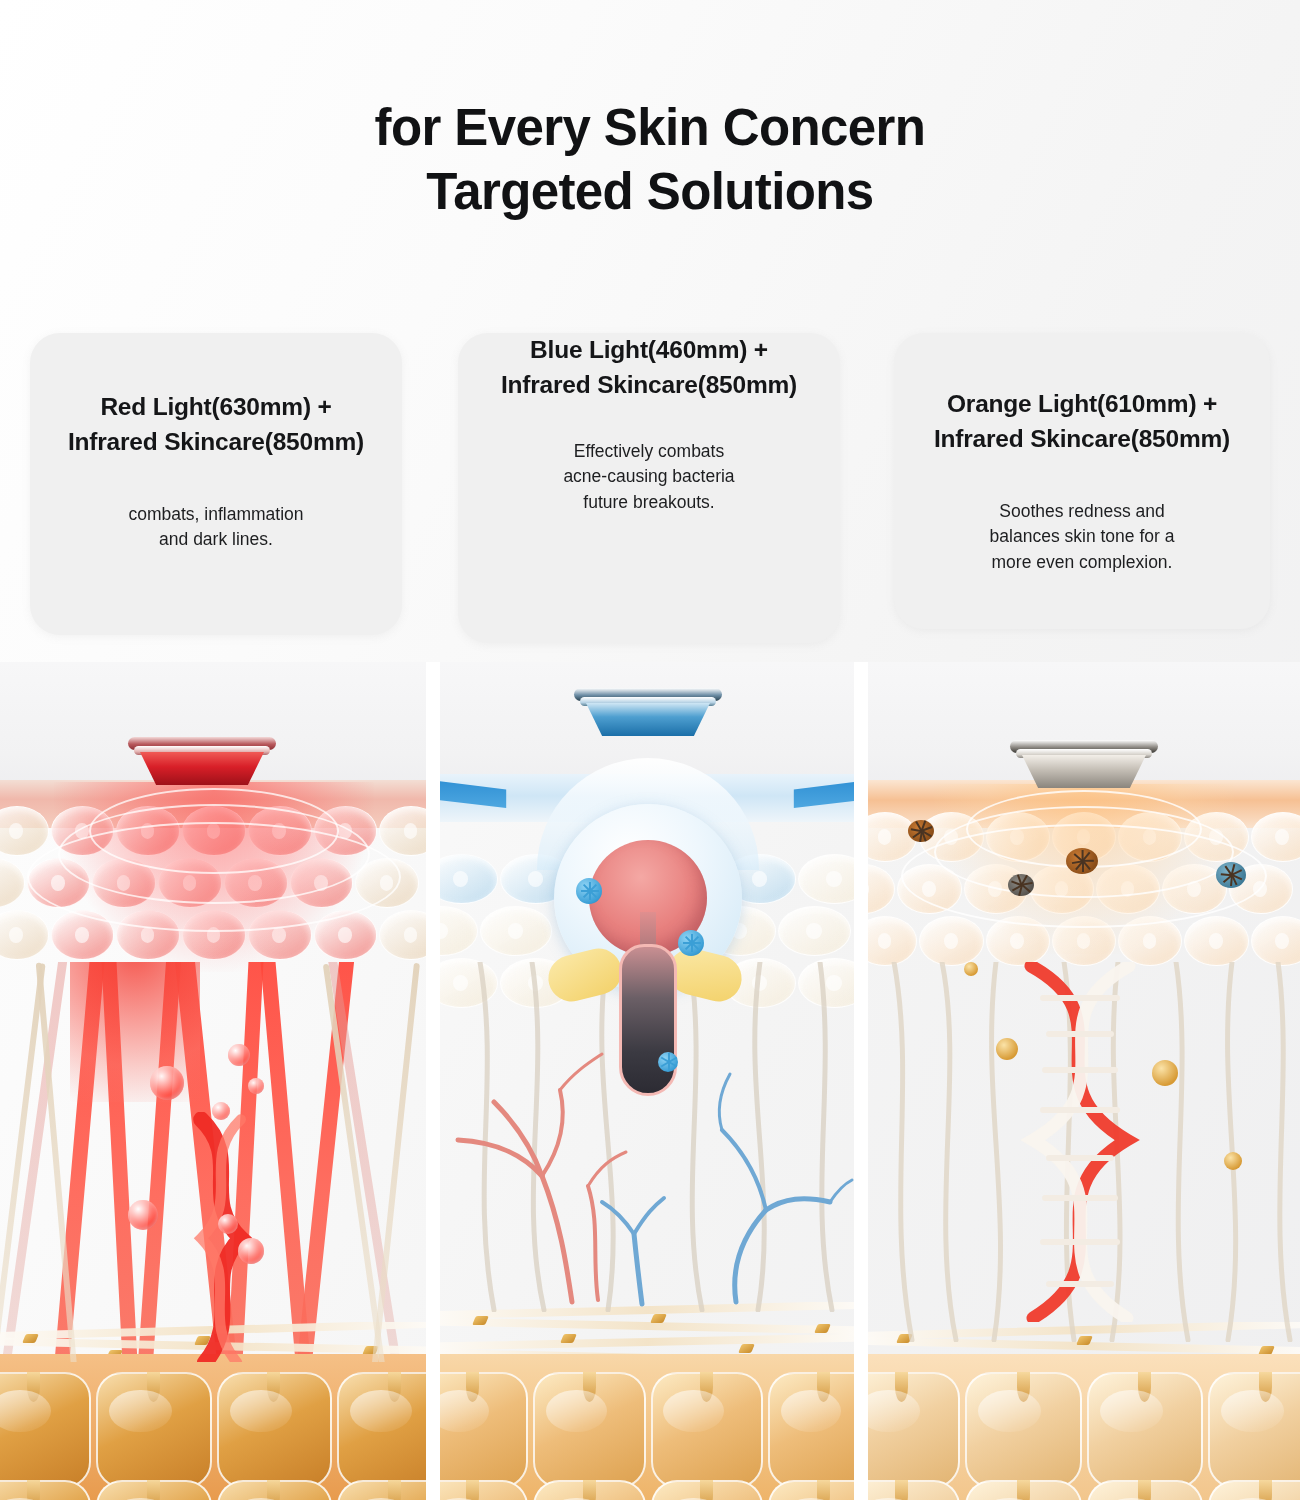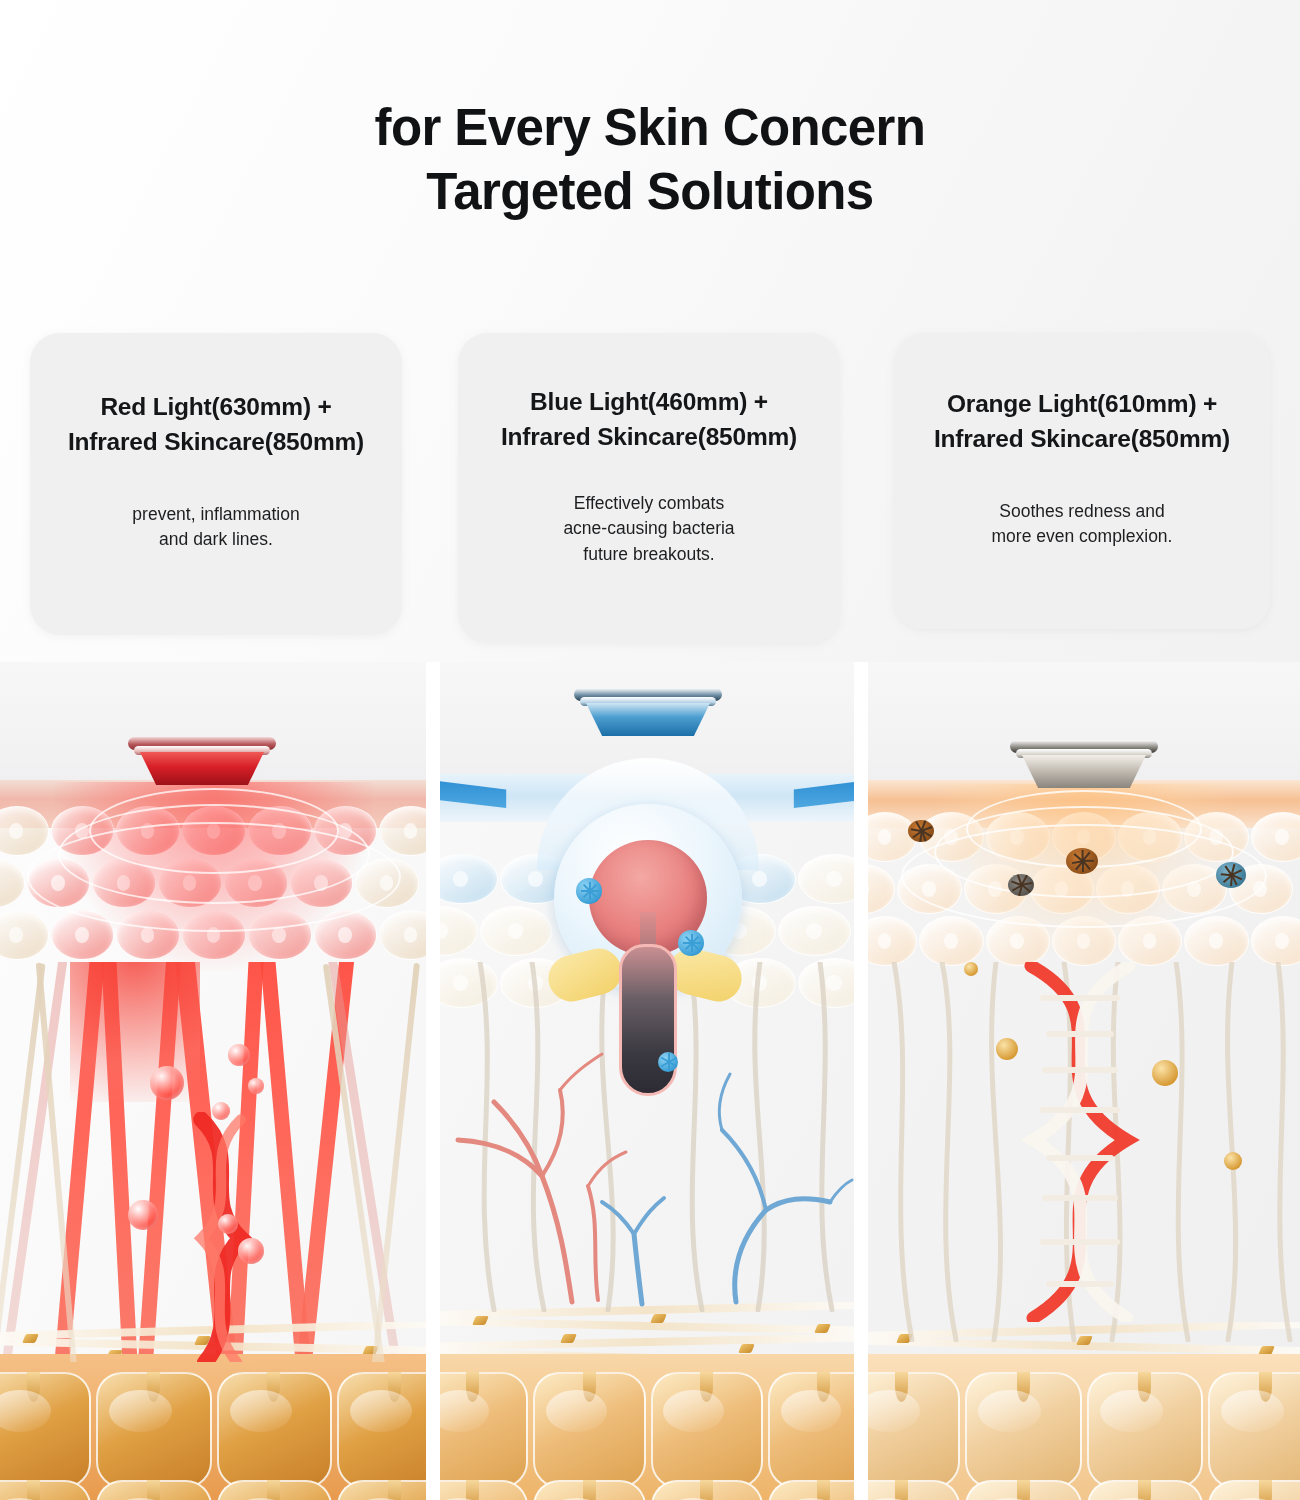--- a/index.html
+++ b/index.html
@@ -53,21 +53,21 @@
 
   .card-head {
     text-align:center;
     font-size:24.5px;
     font-weight:700;
     color:#151618;
     line-height:1.42;
     letter-spacing:-0.2px;
   }
   .card-1 .card-head { margin-top:57px; }
-  .card-2 .card-head { margin-top:52px; }
+  .card-2 .card-head { }
   .card-3 .card-head { margin-top:54px; }
 
   .card-body {
     text-align:center;
     font-size:17.5px;
     font-weight:400;
     color:#1d1e20;
     line-height:1.46;
   }
   .card-1 .card-body { margin-top:42px; }
@@ -353,21 +353,21 @@
   </div>
 
   <div class="cards">
 
     <div class="card card-1">
       <div class="card-head">
         <div>Red Light(630mm) +</div>
         <div>Infrared Skincare(850mm)</div>
       </div>
       <div class="card-body">
-        <div>prevent, inflammation</div>
+        <div>combats, inflammation</div>
         <div>and dark lines.</div>
       </div>
     </div>
 
     <div class="card card-2">
       <div class="card-head">
         <div>Blue Light(460mm) +</div>
         <div>Infrared Skincare(850mm)</div>
       </div>
       <div class="card-body">
@@ -377,20 +377,21 @@
       </div>
     </div>
 
     <div class="card card-3">
       <div class="card-head">
         <div>Orange Light(610mm) +</div>
         <div>Infrared Skincare(850mm)</div>
       </div>
       <div class="card-body">
         <div>Soothes redness and</div>
+        <div>balances skin tone for a</div>
         <div>more even complexion.</div>
       </div>
     </div>
 
   </div>
 
   <div class="strip">
 
     <div class="panel panel-1">
       <div class="sky"></div>

